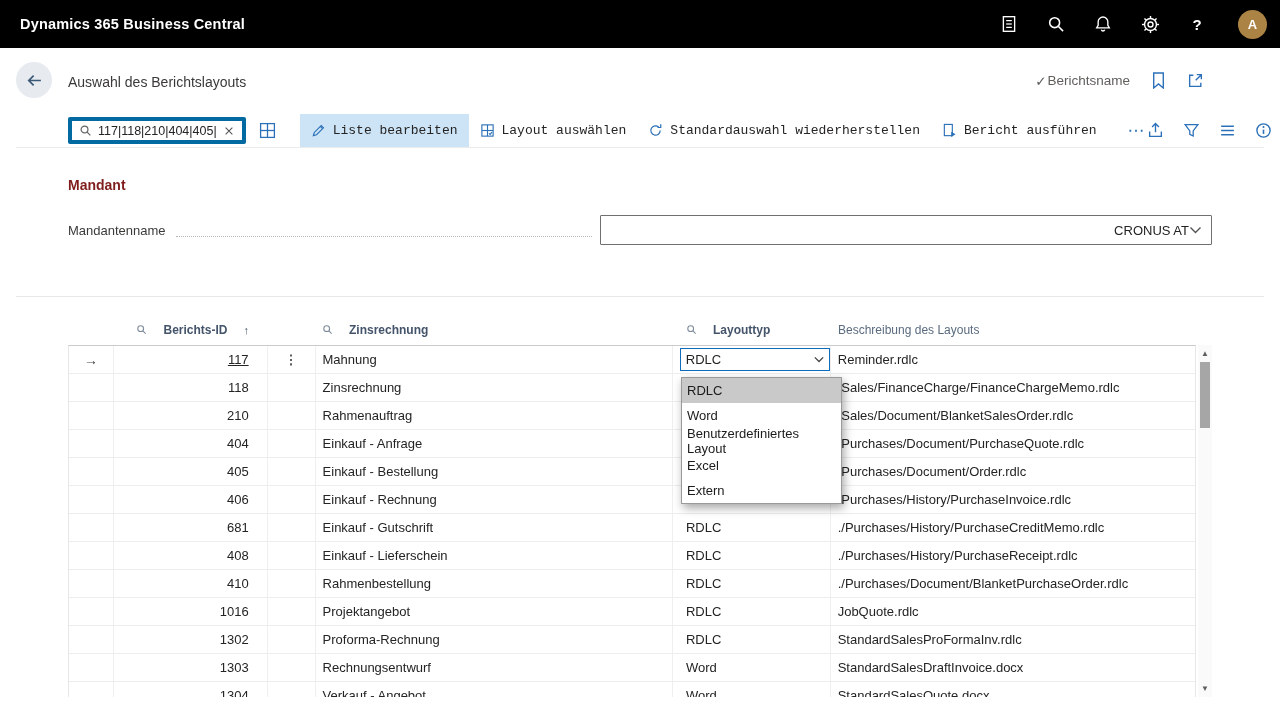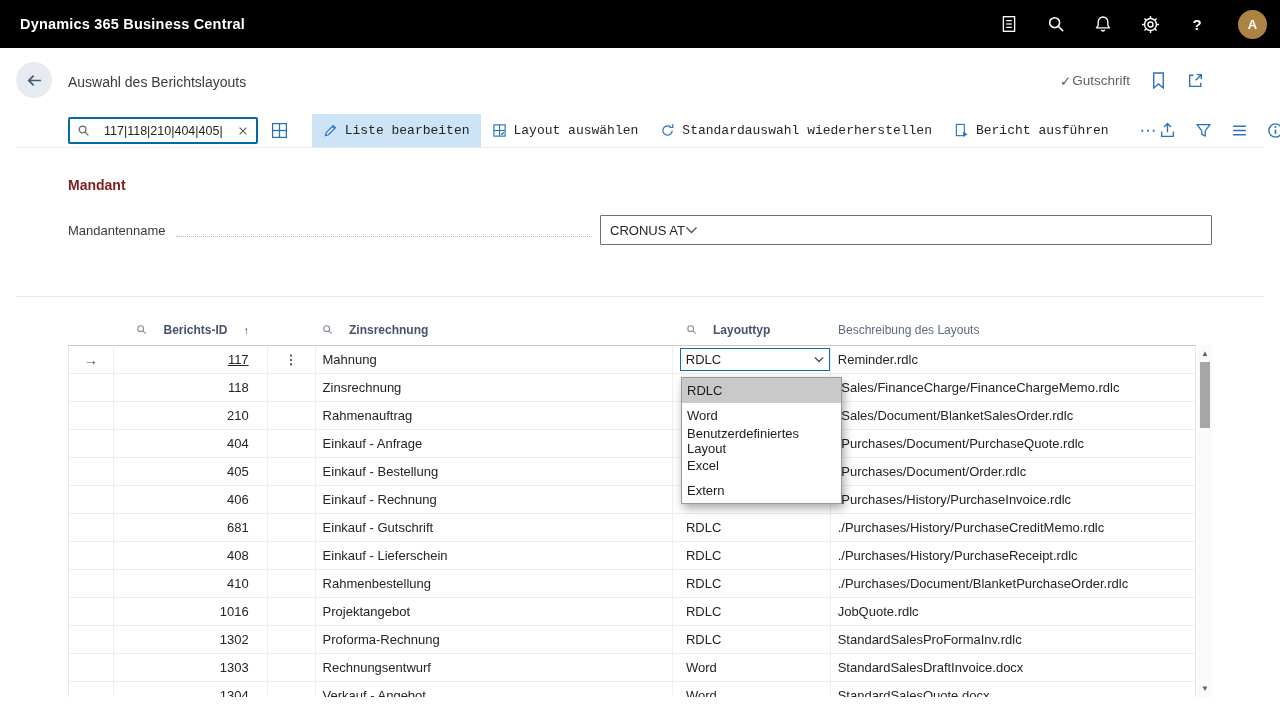--- a/index.html
+++ b/index.html
@@ -16,38 +16,38 @@
 
   
   .back-btn { position:absolute; left:16px; top:62px; width:36px; height:36px; border-radius:50%; background:#e7ebf0; border:none; display:flex; align-items:center; justify-content:center; cursor:pointer; }
   .page-title { position:absolute; left:68px; top:74px; font-size:14px; color:#3b3a39; }
   .head-right { position:absolute; top:72px; right:76px; display:flex; align-items:center; gap:22px; }
   .saved { display:flex; align-items:center; gap:1px; color:#605e5c; font-size:13.5px; }
   .hicon { display:flex; cursor:pointer; }
 
   
   .toolbar { position:absolute; left:68px; top:114px; width:1144px; height:33px; display:flex; align-items:center; }
-  .filterbox { width:199px; height:27px; border:2px solid #0369a1; border-radius:2px; display:flex; align-items:center; padding:0 7px; gap:14px; background:#fff; cursor:text; }
+  .filterbox { width:199px; height:27px; border:4px solid #0369a1; border-radius:2px; display:flex; align-items:center; padding:0 7px; gap:6px; background:#fff; cursor:text; }
   .filter-text { font-size:12.5px; color:#252423; flex:1; white-space:nowrap; overflow:hidden; }
   .filter-clear { display:flex; cursor:pointer; }
   .tool-iconbtn { margin-left:13px; display:flex; cursor:pointer; }
   .vdiv { width:1px; height:22px; background:#d8d8d8; margin:0 12px; }
   .action { display:flex; align-items:center; gap:7px; height:33px; padding:0 11px; background:transparent; border:none; font-size:13px; color:#252423; font-family:Liberation Mono, monospace; cursor:pointer; white-space:nowrap; }
   .action.active { background:#cde4f6; }
   .more { margin-left:20px; color:#2b70b8; font-size:17px; letter-spacing:2px; cursor:pointer; }
   .toolbar-right { margin-left:auto; display:flex; align-items:center; gap:19px; padding-right:10px; }
   .toolbar-right .hicon { display:flex; }
   .hr1 { position:absolute; left:16px; right:16px; top:147px; border-top:1px solid #ececec; }
 
   
   .section-title { position:absolute; left:68px; top:177px; font-size:14px; font-weight:700; color:#7f1d1d; }
   .field-row { position:absolute; left:68px; top:215px; width:1144px; height:30px; display:flex; align-items:center; }
   .field-label { font-size:13px; color:#3b3a39; white-space:nowrap; }
   .leader { flex:1; border-bottom:1px dotted #b9b9b9; height:13px; margin:0 8px 0 10px; }
-  .combobox { width:612px; height:30px; border:1px solid #707070; border-radius:1px; display:flex; align-items:center; justify-content:flex-start; padding:0 9px; font-size:13px; color:#252423; background:#fff; cursor:pointer; }
+  .combobox { width:612px; height:30px; border:1px solid #707070; border-radius:1px; display:flex; align-items:center; justify-content:flex-end; padding:0 9px; font-size:13px; color:#252423; background:#fff; cursor:pointer; }
   .hr2 { position:absolute; left:16px; right:16px; top:296px; border-top:1px solid #e8e8e8; }
 
   
   .grid-head { position:absolute; left:68px; top:319px; width:1128px; display:flex; font-size:12px; color:#44546a; font-weight:600; height:21px; }
   .gh { display:flex; align-items:center; gap:16px; }
   .gh1 { width:45px; } .gh2 { width:154px; justify-content:flex-end; padding-right:18px; }
   .gh3 { width:48px; } .gh4 { width:358px; padding-left:7px; }
   .gh5 { width:158px; padding-left:13px; }
   .gh6 { width:365px; padding-left:7px; font-weight:400; color:#5a6b7e; }
   .sort-arrow { font-size:11px; }
@@ -132,21 +132,21 @@
 
   <button class="back-btn">
     <svg width="17" height="17" viewBox="0 0 16 16">
         <path d="M14 8 H3 M7.2 3.4 L2.6 8 L7.2 12.6" stroke="#3b5976" stroke-width="1.6" fill="none"></path>
       </svg>
   </button>
   <div class="page-title">Auswahl des Berichtslayouts</div>
   <div class="head-right">
     <span class="saved">
       <span>✓</span>
-      <span>Gutschrift</span>
+      <span>Berichtsname</span>
     </span>
     <span class="hicon">
       <svg width="13" height="17" viewBox="0 0 12 16">
           <path d="M1.5 1 h9 v14 L6 11.2 L1.5 15z" fill="none" stroke="#2b70b8" stroke-width="1.3"></path>
         </svg>
     </span>
     <span class="hicon">
       <svg width="17" height="17" viewBox="0 0 16 16">
           <path d="M6 3 H2.5 V13.5 H13 V10" fill="none" stroke="#2b70b8" stroke-width="1.3"></path>
           <path d="M9.2 2.5 H13.5 V6.8 M13.5 2.5 L8.2 7.8" fill="none" stroke="#2b70b8" stroke-width="1.3"></path>

